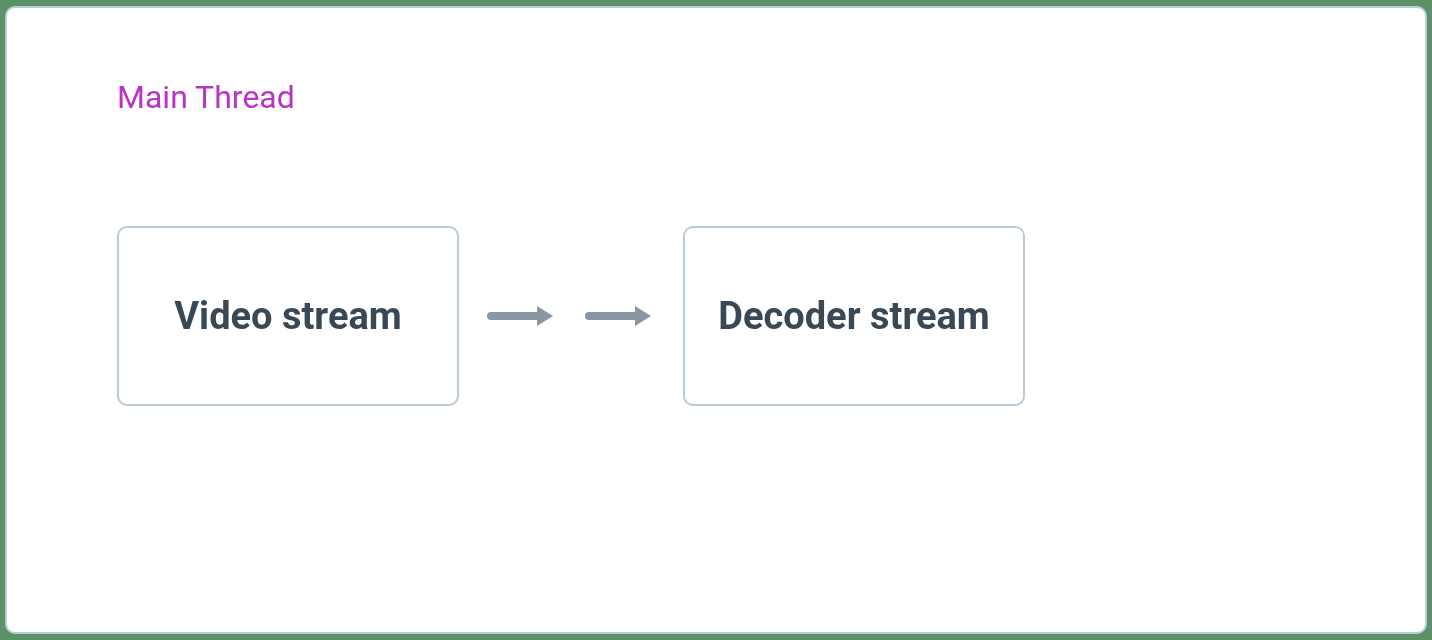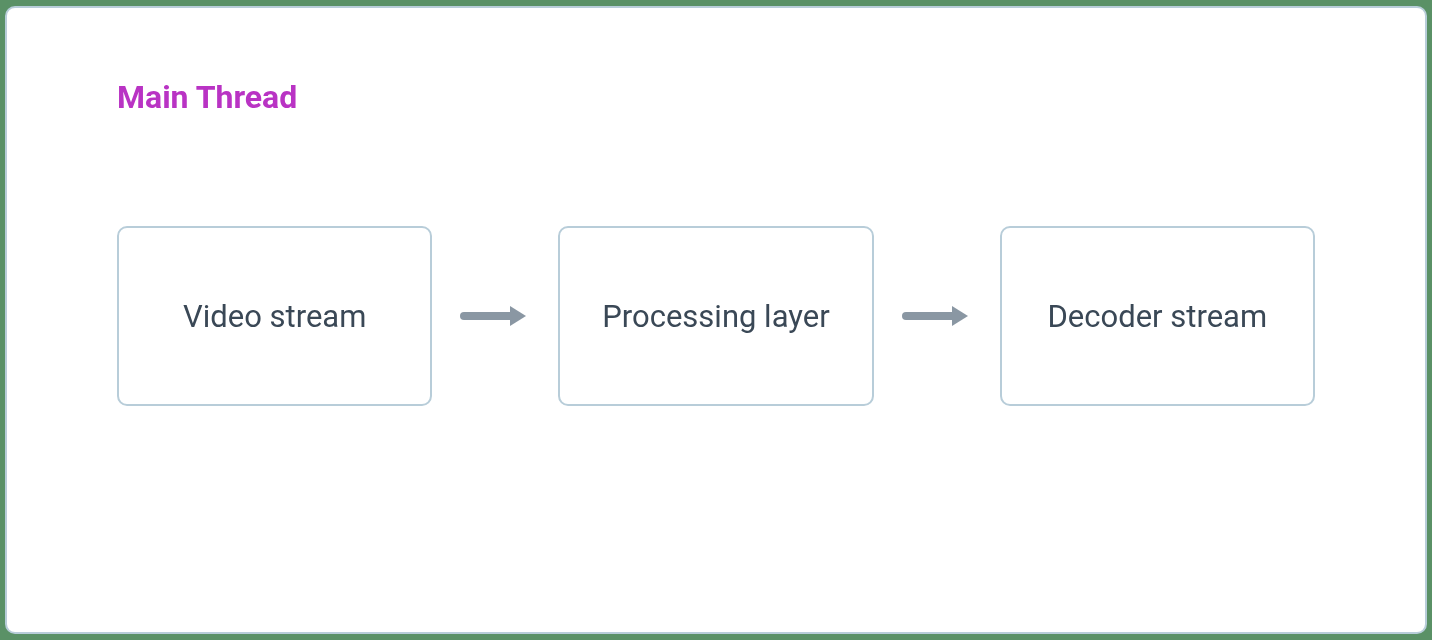--- a/index.html
+++ b/index.html
@@ -18,40 +18,40 @@
       height: 628px;
       background: #ffffff;
       border: 2px solid #b8cdd9;
       border-radius: 10px;
       position: relative;
       padding: 70px 110px;
     }
     .title {
       color: #b933c4;
       font-size: 32px;
-      font-weight: 700;
+      font-weight: 400;
       margin-bottom: 110px;
     }
     .flow {
       display: flex;
       align-items: center;
       gap: 28px;
     }
     .node {
       width: 342px;
       height: 180px;
       border: 2px solid #b8cdd9;
       border-radius: 10px;
       background: #ffffff;
       display: flex;
       align-items: center;
       justify-content: center;
       color: #3a4856;
-      font-size: 31px;
-      font-weight: 400;
+      font-size: 38px;
+      font-weight: 700;
     }
     .arrow {
       display: flex;
       align-items: center;
       justify-content: center;
       width: 70px;
       height: 40px;
     }
     .arrow svg { display: block; }
   </style>
@@ -66,23 +66,20 @@
       <span>Video stream</span>
     </div>
 
     <div class="arrow">
       <svg width="70" height="24" viewBox="0 0 70 24">
         <line x1="4" y1="12" x2="52" y2="12" stroke="#8a97a3" stroke-width="8" stroke-linecap="round"></line>
         <path d="M50 2 L66 12 L50 22 Z" fill="#8a97a3"></path>
       </svg>
     </div>
 
-    <div class="node">
-      <span>Processing layer</span>
-    </div>
 
     <div class="arrow">
       <svg width="70" height="24" viewBox="0 0 70 24">
         <line x1="4" y1="12" x2="52" y2="12" stroke="#8a97a3" stroke-width="8" stroke-linecap="round"></line>
         <path d="M50 2 L66 12 L50 22 Z" fill="#8a97a3"></path>
       </svg>
     </div>
 
     <div class="node">
       <span>Decoder stream</span>

